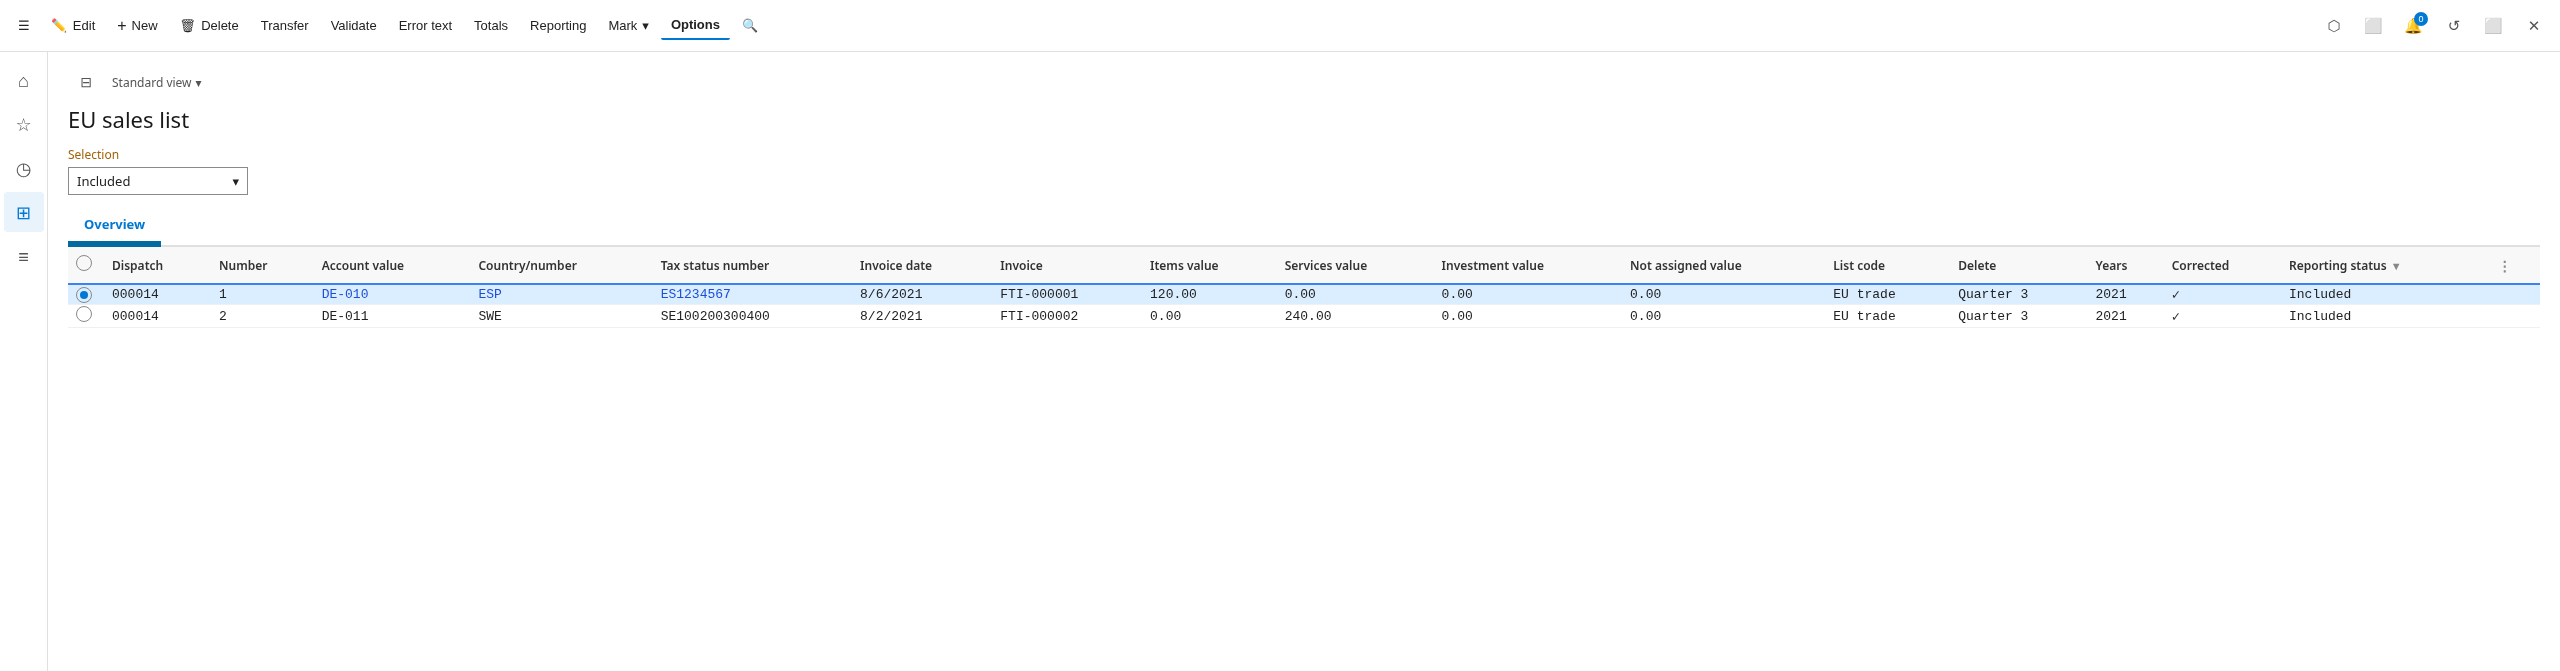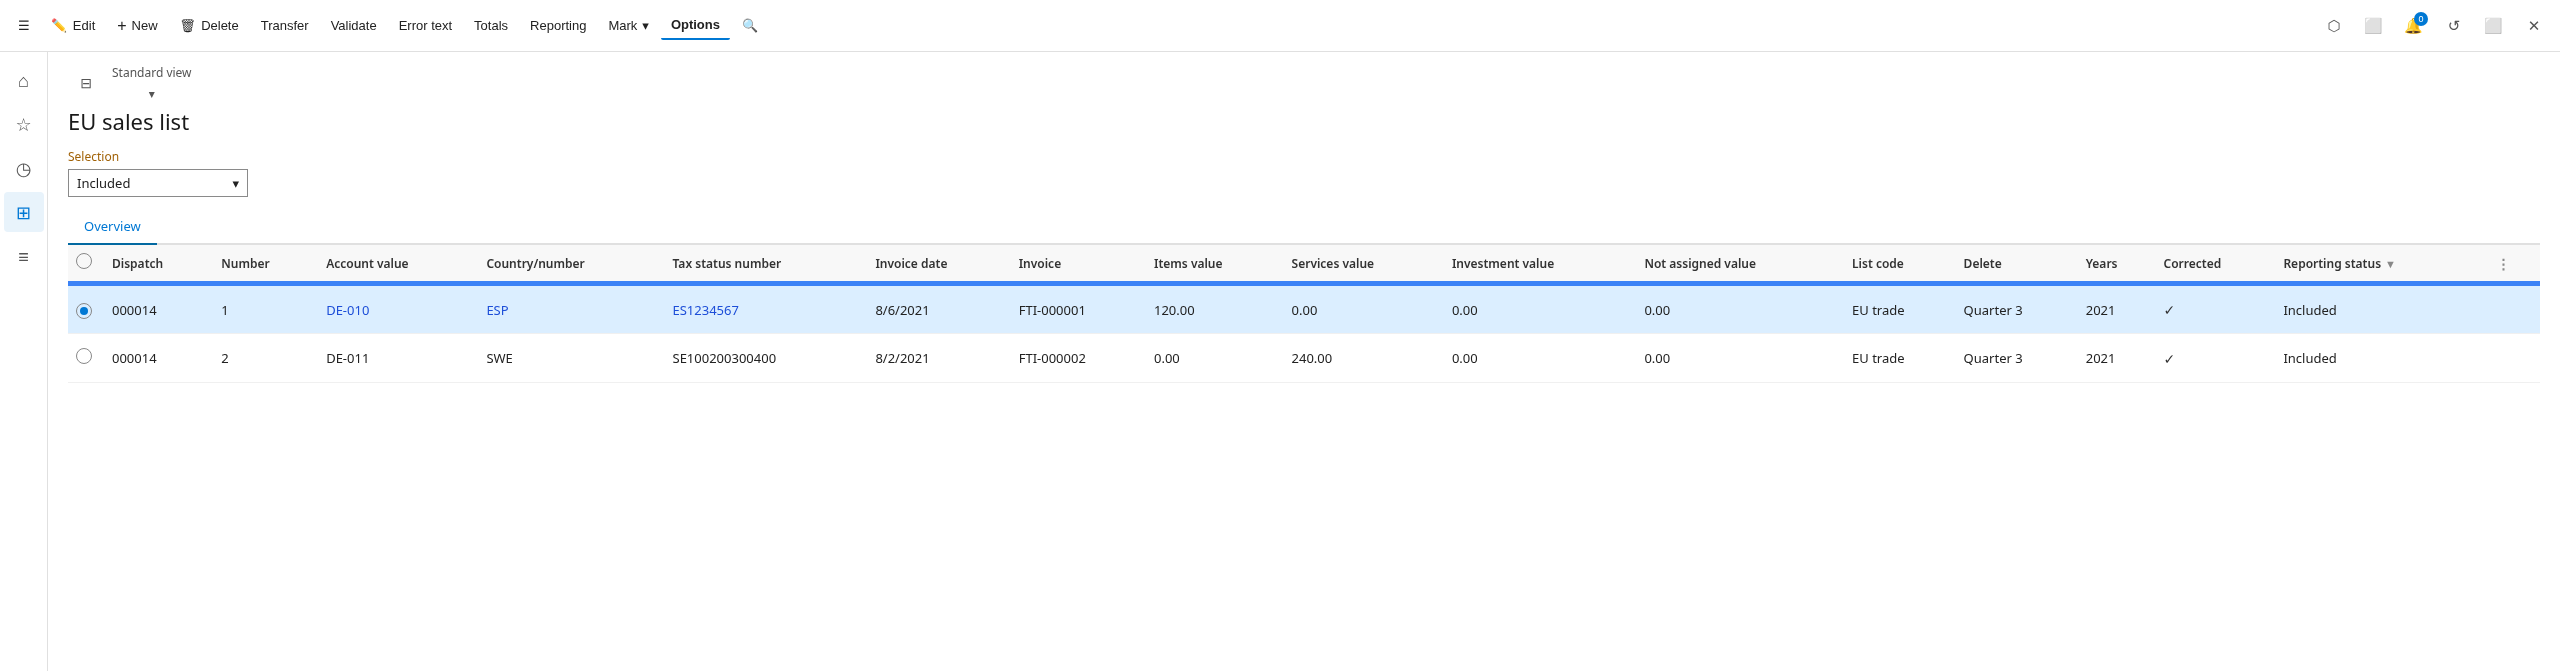--- a/index.html
+++ b/index.html
@@ -119,21 +119,20 @@
       gap: 8px;
       margin-bottom: 4px;
     }
     .standard-view {
       display: flex;
       align-items: center;
       gap: 4px;
       font-size: 12px;
       color: #555;
       cursor: pointer;
-      flex-direction: column;
     }
 
     .page-title {
       font-size: 22px;
       font-weight: 400;
       color: #1a1a1a;
       margin-bottom: 12px;
     }
 
     .selection-label {
@@ -163,60 +162,61 @@
     .tab {
       padding: 8px 16px;
       cursor: pointer;
       font-size: 13px;
       color: #555;
       border-bottom: 2px solid transparent;
       margin-bottom: -2px;
     }
     .tab.active {
       color: #0078d4;
-      border-bottom: 2px solid #0369a1;
-      font-weight: 400;
+      border-bottom: 6px solid #0369a1;
+      font-weight: 700;
     }
 
     
     .table-container {
       flex: 1;
       overflow: auto;
       margin-top: 0;
     }
     table {
       width: 100%;
       border-collapse: collapse;
       font-size: 13px;
     }
     thead tr {
       background: #f8f8f8;
-      border-bottom: 5px solid #3b82f6;
+      border-bottom: 2px solid #3b82f6;
     }
     thead th {
       padding: 8px 8px;
       text-align: left;
       font-weight: 600;
       color: #333;
       white-space: nowrap;
       font-size: 12px;
       border-right: none;
       user-select: none;
     }
     thead th:first-child {
       width: 36px;
     }
     tbody tr {
       border-bottom: 1px solid #f0f0f0;
     }
     tbody tr.selected { background: #dbeeff; }
     tbody td {
-      padding: 14px 8px;
+      padding: 1px 8px;
       white-space: nowrap;
       font-size: 13px;
+      font-family: Liberation Mono, monospace;
     }
     .link-text { color: #1d4ed8; cursor: pointer; }
 
     .row-radio {
       width: 16px;
       height: 16px;
       border: 1.5px solid #888;
       border-radius: 50%;
       display: inline-flex;
       align-items: center;

